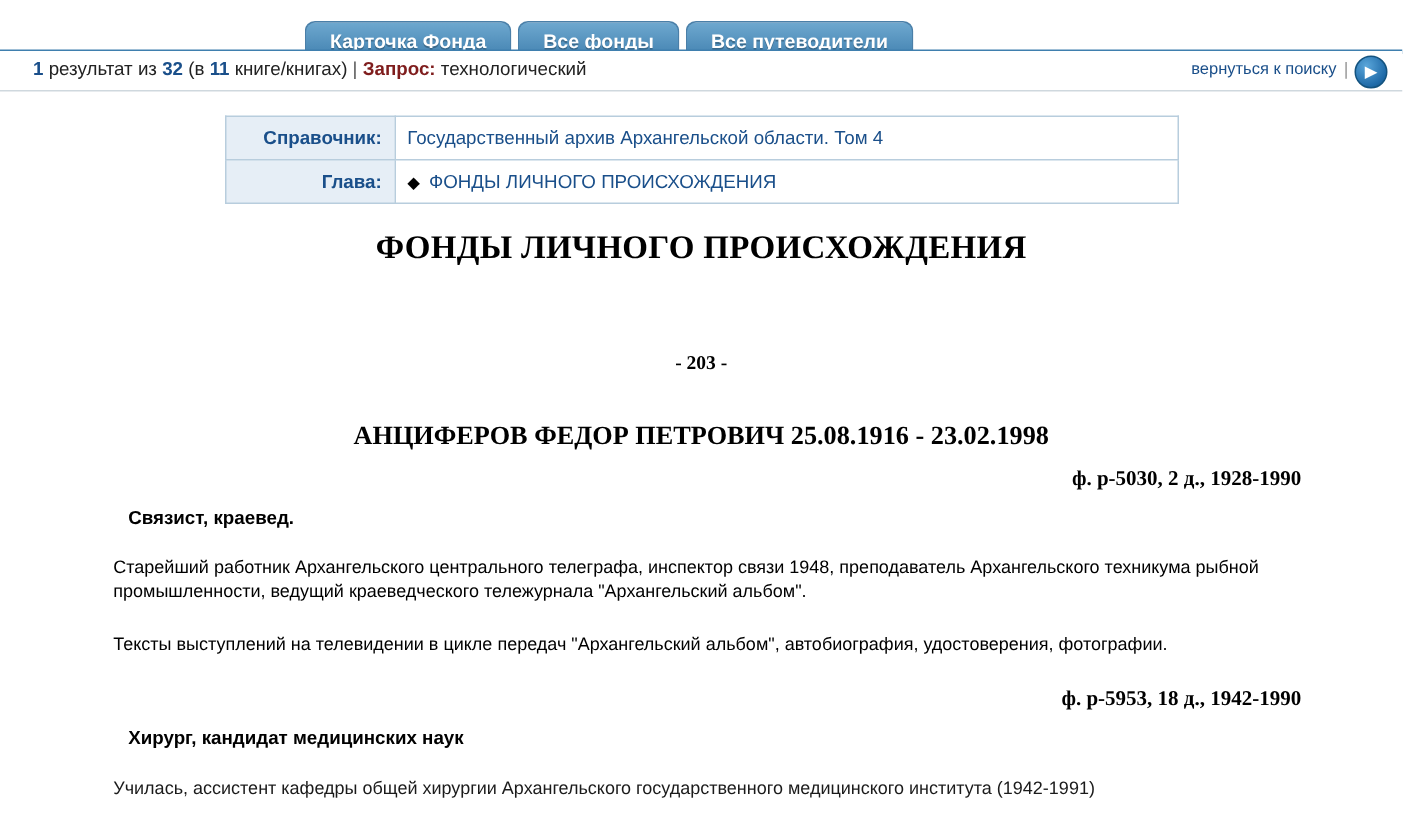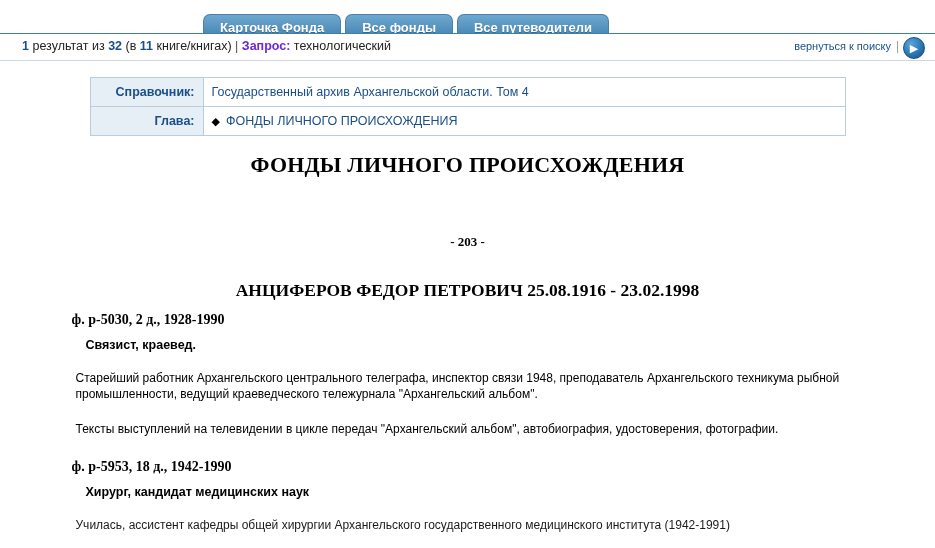--- a/index.html
+++ b/index.html
@@ -73,21 +73,21 @@
     left: 22px;
     top: 5px;
     font-size: 12.5px;
     color: #222;
   }
   .resultinfo .hl {
     color: #1a4f8a;
     font-weight: bold;
   }
   .resultinfo .lbl {
-    color: #6d28d9;
+    color: #7f1d1d;
     font-weight: bold;
   }
   .resultinfo .sep {
     color: #555;
   }
   .backlink {
     position: absolute;
     right: 44px;
     top: 6px;
     font-size: 11px;
@@ -113,21 +113,21 @@
     color: #fff;
     text-align: center;
     line-height: 20px;
     font-size: 11px;
     border: 1px solid #14537f;
   }
 
   
   .hdrtable {
     margin: 16px auto 0 auto;
-    width: 756px;
+    width: 636px;
     border-collapse: collapse;
     border: 1px solid #7a9fc0;
     font-size: 12.5px;
   }
   .hdrtable td {
     border: 1px solid #b8cddd;
     padding: 7px 8px;
     vertical-align: middle;
   }
   .hdrtable td.lab {
@@ -182,20 +182,21 @@
     font-family: "Liberation Serif", serif;
     font-size: 17.5px;
     font-weight: bold;
   }
   .entry-fond {
     font-family: "Liberation Serif", serif;
     font-size: 14px;
     font-weight: bold;
     margin-top: 11px;
     margin-left: 4px;
+    text-align: right;
   }
   .entry-role {
     font-size: 12.5px;
     font-weight: bold;
     margin-top: 10px;
     margin-left: 18px;
   }
   .entry-p {
     font-size: 12px;
     margin-top: 19px;

